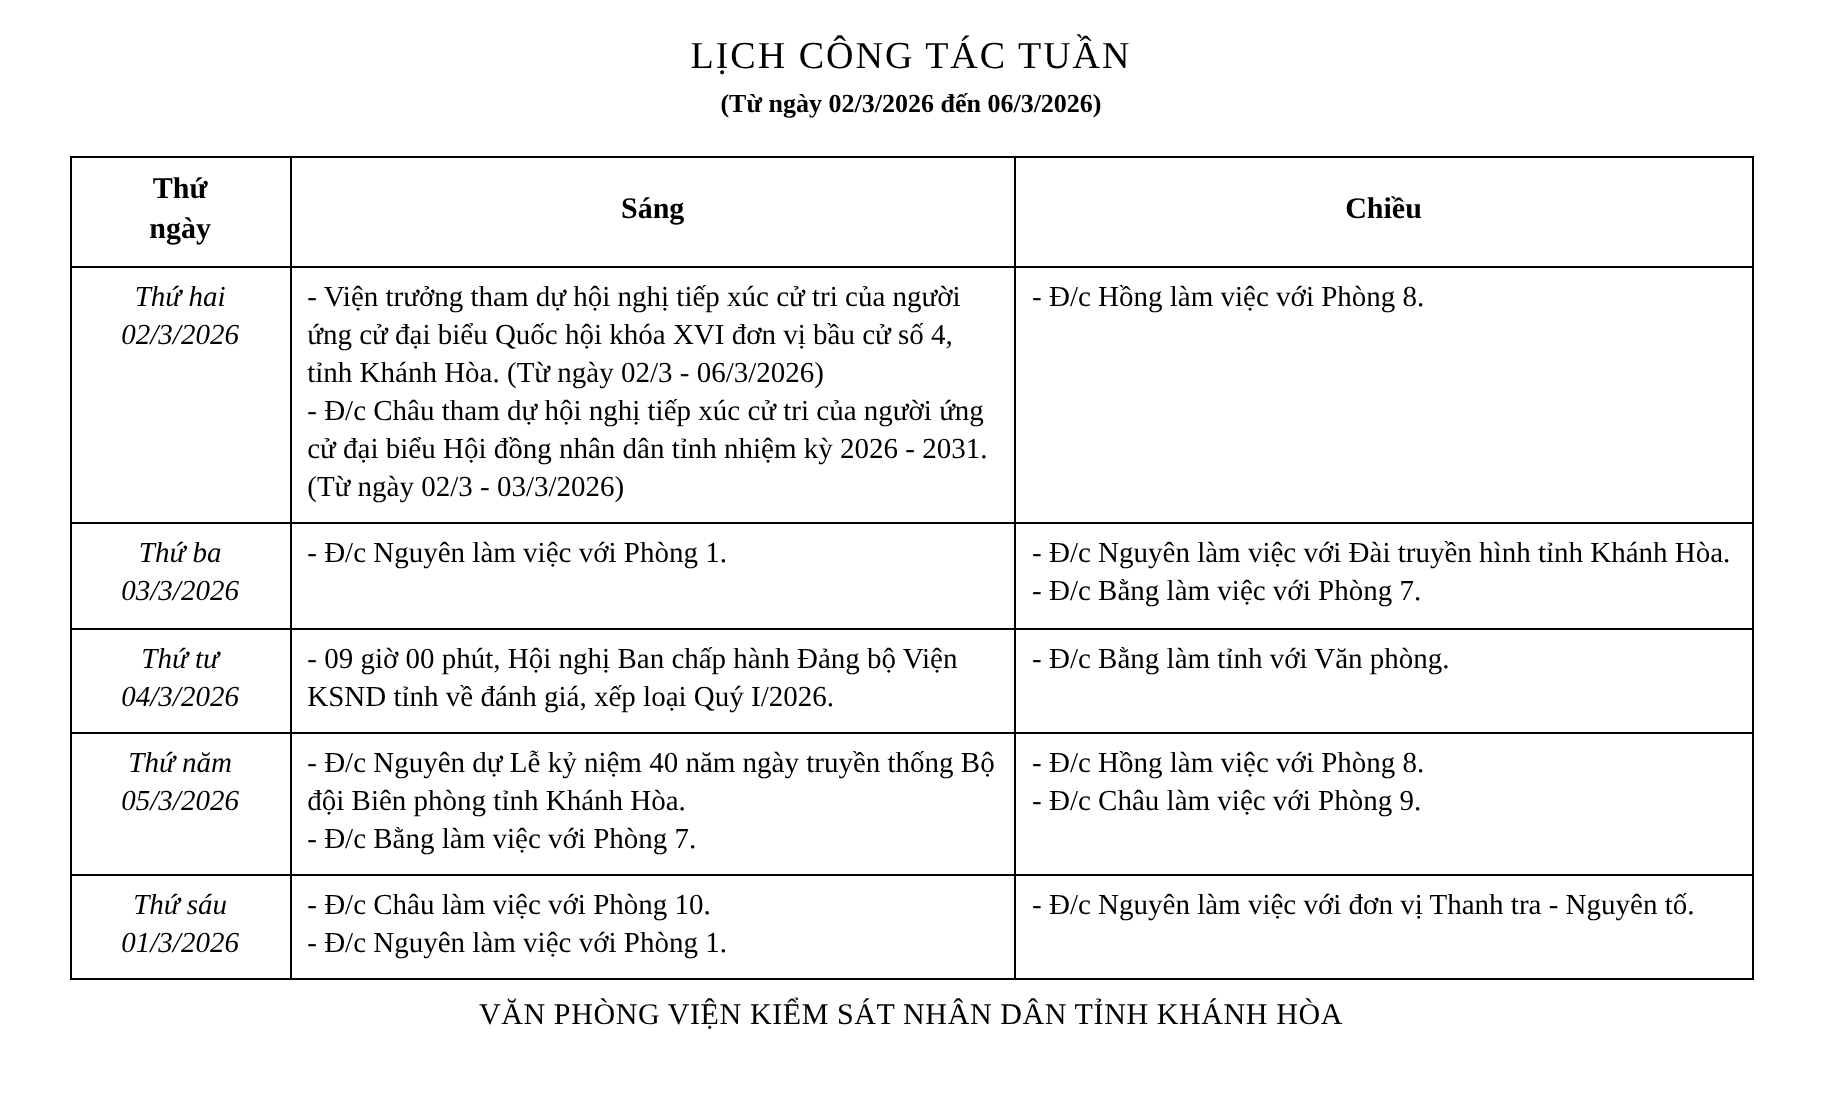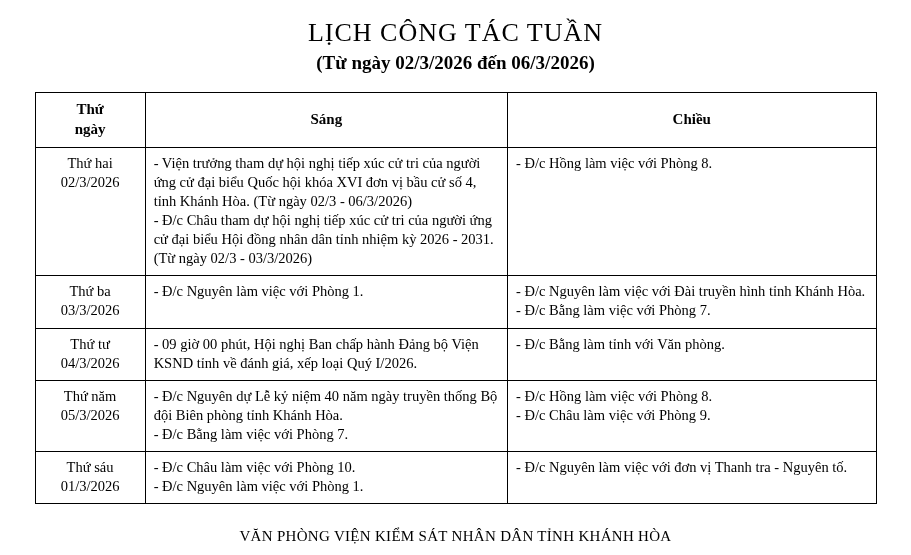--- a/index.html
+++ b/index.html
@@ -18,28 +18,28 @@
     position: relative;
     width: 911px;
     height: 555px;
     box-sizing: border-box;
   }
   .title-block {
     text-align: center;
     padding-top: 18px;
   }
   .main-title {
-    font-size: 26px;
+    font-size: 19px;
     letter-spacing: 1px;
     font-weight: normal;
     font-family: "Liberation Serif", serif;
     margin: 0;
   }
   .sub-title {
-    font-size: 19px;
+    font-size: 13px;
     font-weight: bold;
     margin-top: 4px;
     font-family: "Liberation Serif", serif;
   }
   table.schedule {
     border-collapse: collapse;
     margin: 18px auto 0 auto;
     width: 842px;
     table-layout: fixed;
   }
@@ -57,31 +57,32 @@
     vertical-align: middle;
     padding: 7px 4px;
   }
   .col-day { width: 110px; }
   .col-morning { width: 362px; }
   .col-afternoon { width: 368px; }
   td.daycell {
     text-align: center;
     vertical-align: middle;
     line-height: 1.5;
+    font-style: italic;
   }
   .line {
     display: block;
   }
   .ital {
   }
   .footer {
     position: absolute;
     left: 0;
     right: 0;
-    bottom: 10px;
+    bottom: 38px;
     text-align: center;
   }
   .footer-text {
     font-size: 15px;
     letter-spacing: 0.3px;
     display: inline-block;
     position: relative;
   }
 </style>
 </head>

